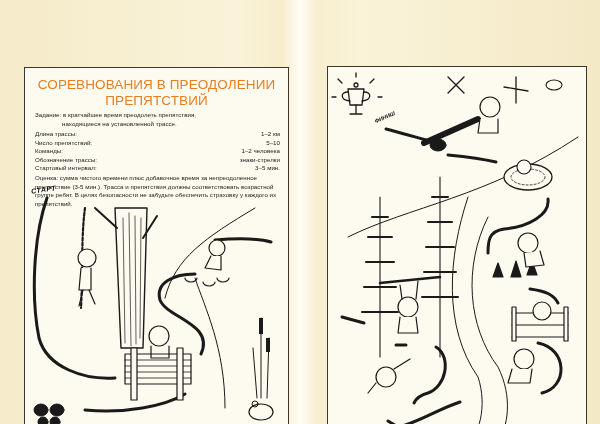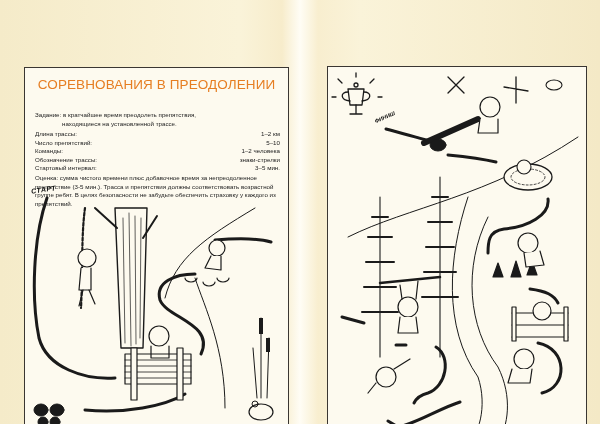--- a/index.html
+++ b/index.html
@@ -27,20 +27,21 @@
 </style>
 </head>
 <body>
 
 <div class="spread">
 
   <div class="page left">
     <div class="frame">
       <div class="title">
         <div>СОРЕВНОВАНИЯ В ПРЕОДОЛЕНИИ</div>
+        <div>ПРЕПЯТСТВИЙ</div>
       </div>
 
       <div class="text task">
         <div>Задание: в кратчайшее время преодолеть препятствия,</div>
         <div class="indent">находящиеся на установленной трассе.</div>
       </div>
 
       <div class="text params">
         <div class="row">
           <span>Длина трассы:</span>

